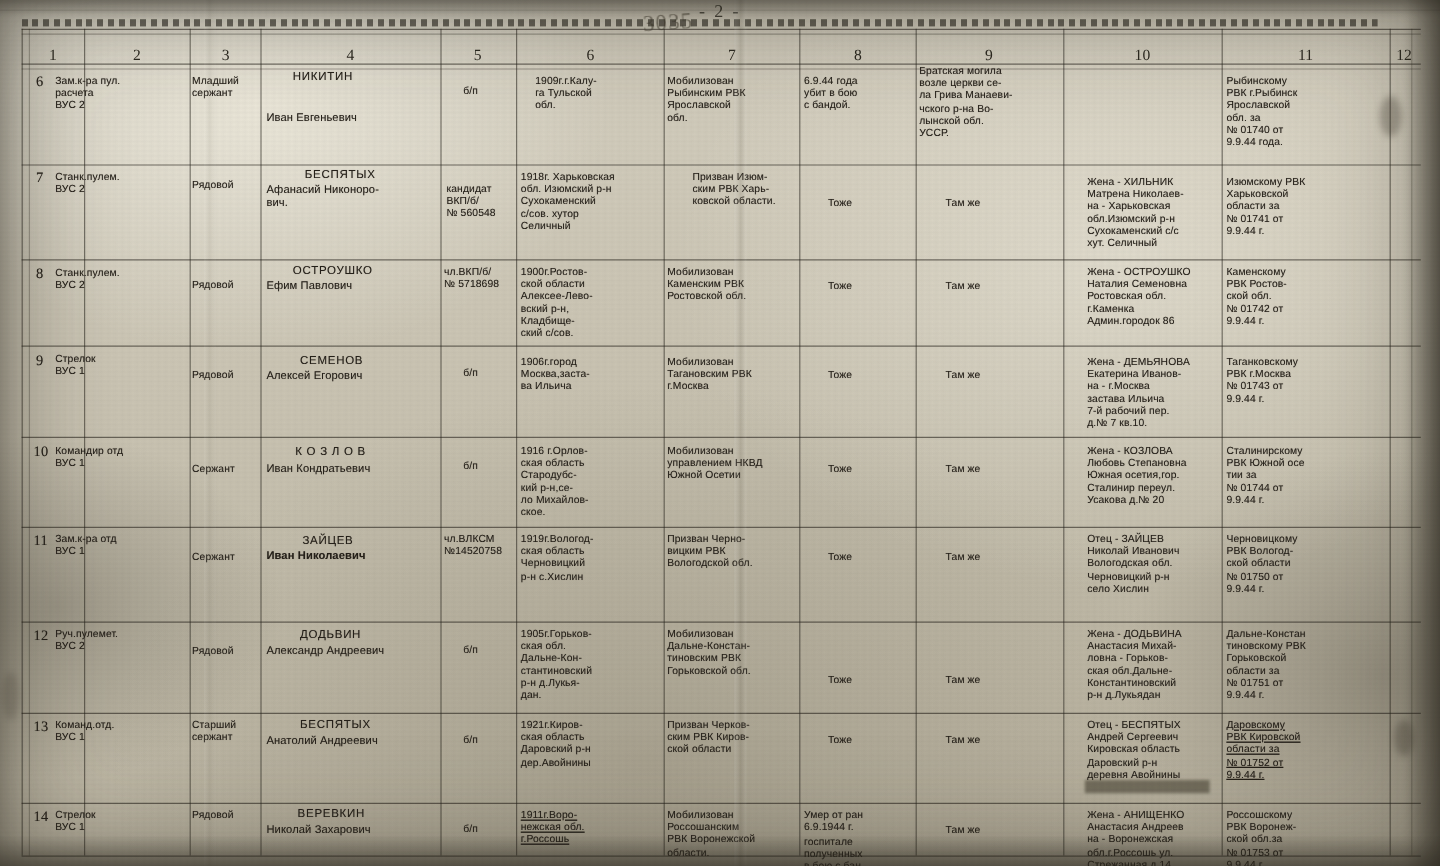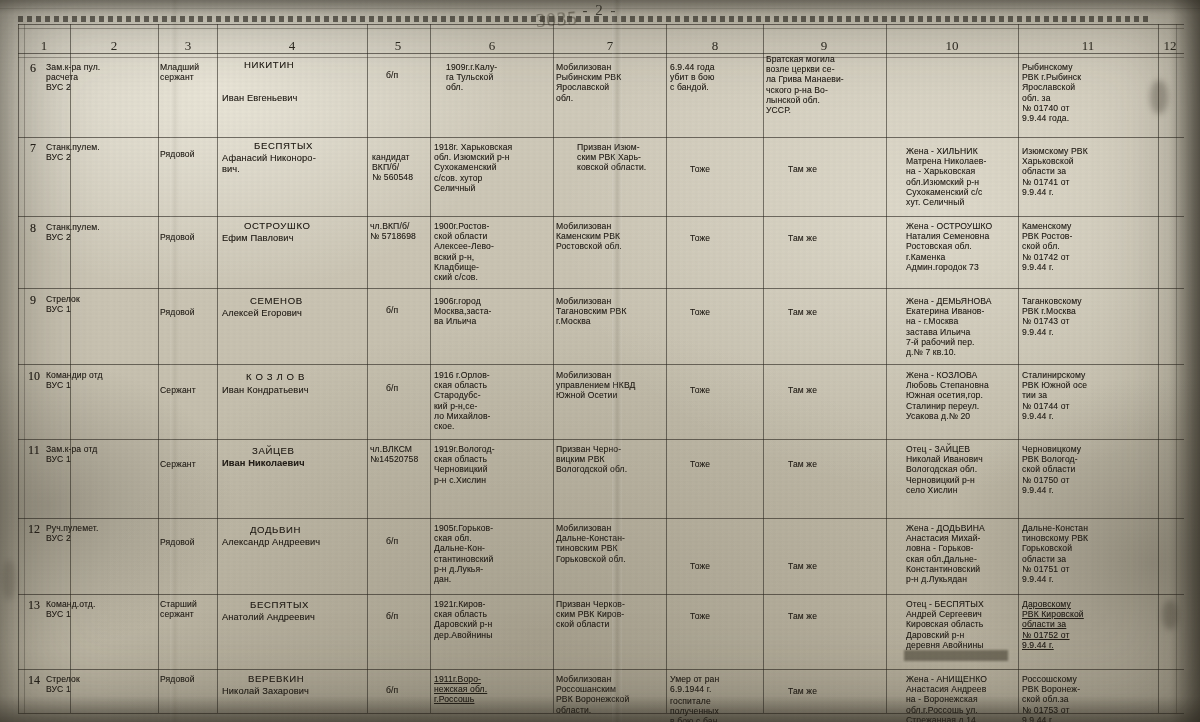--- a/index.html
+++ b/index.html
@@ -316,21 +316,21 @@
 ский с/сов.</div>
     <div class="cell" style="left:538px; top:197px; width:112px;">Мобилизован
 Каменским РВК
 Ростовской обл.</div>
     <div class="cell" style="left:672px; top:209px; width:76px;">Тоже</div>
     <div class="cell" style="left:770px; top:209px; width:100px;">Там же</div>
     <div class="cell" style="left:888px; top:197px; width:114px;">Жена - ОСТРОУШКО
 Наталия Семеновна
 Ростовская обл.
 г.Каменка
-Админ.городок 73</div>
+Админ.городок 86</div>
     <div class="cell" style="left:1004px;top:197px; width:136px;">Каменскому
 РВК Ростов-
 ской обл.
 № 01742 от
 9.9.44 г.</div>
 
     <div class="cell num" style="left:12px;  top:270px;">9</div>
     <div class="cell" style="left:28px;  top:270px; width:112px;">Стрелок
  ВУС  1</div>
     <div class="cell" style="left:142px; top:283px; width:58px;">Рядовой</div>

